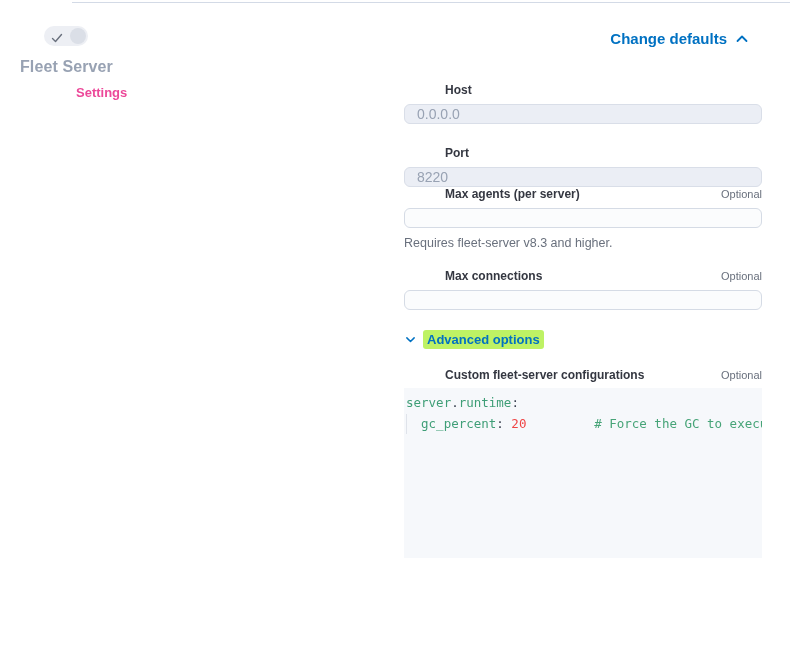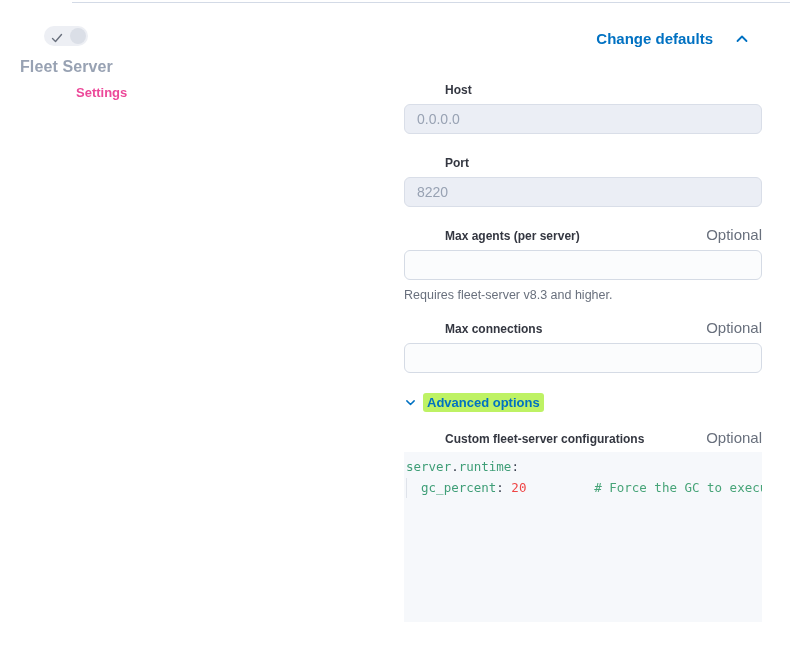--- a/index.html
+++ b/index.html
@@ -24,50 +24,50 @@
   }
   .switch .check-icon { position: absolute; left: 7px; top: 4px; width: 12px; height: 12px; color: #69707d; }
   .switch .thumb {
     position: absolute; right: 2px; top: 2px; width: 16px; height: 16px;
     border-radius: 50%; background: #dbdfe7;
   }
   .switch-label { font-size: 16px; font-weight: 700; color: #98a2b3; letter-spacing: .1px; }
 
   .change-defaults {
     position: absolute; top: 30px; right: 58px;
-    display: flex; align-items: center; gap: 21px;
+    display: flex; align-items: center; gap: 7px;
     color: #0071c2; font-size: 15px; font-weight: 700;
     text-decoration: none; cursor: pointer; background: none; border: none;
     font-family: "Liberation Sans", sans-serif;
   }
   .change-defaults svg { display: block; }
 
   
   .section-title { position: absolute; left: 76px; top: 85px; font-size: 13px; font-weight: 700; color: #ec4899; text-align: right; }
 
   
   .form-col { position: absolute; left: 404px; top: 83px; width: 358px; }
 
   .field-label-row { display: flex; justify-content: space-between; align-items: baseline; padding-left: 41px; }
   .field-label { font-size: 12px; line-height: 14px; font-weight: 700; color: #343741; }
-  .optional { font-size: 15px; line-height: 14px; color: #69707d; font-weight: 400; }
+  .optional { font-size: 11px; line-height: 14px; color: #69707d; font-weight: 400; }
 
   .text-input {
-    display: block; width: 100%; height: 30px; margin-top: 7px;
+    display: block; width: 100%; height: 20px; margin-top: 7px;
     border: 1px solid #d5dbe5; border-radius: 6px;
     padding: 0 12px; font-size: 14px; font-family: "Liberation Sans", sans-serif;
     background: #fbfcfd; color: #343741; outline: none;
   }
   .text-input:disabled { background: #ebeef5; border-color: #d9dee8; color: #98a2b3; -webkit-text-fill-color: #98a2b3; }
   .text-input::placeholder { color: #98a2b3; }
 
   .help-text { margin-top: 7px; font-size: 12.5px; line-height: 17px; color: #69707d; }
 
   .row-port { margin-top: 22px; }
-  .row-max-agents { margin-top: 21px; }
+  .row-max-agents { }
   .row-max-connections { margin-top: 17px; }
 
   .advanced-row { margin-top: 20px; display: flex; align-items: center; gap: 6px; }
   .advanced-link {
     font-size: 13px; font-weight: 700; color: #0071c2;
     cursor: pointer;
     background: #bef264; border-radius: 3px; padding: 2px 4px;
   }
   .advanced-chevron { color: #0071c2; display: flex; align-items: center; cursor: pointer; }
 

